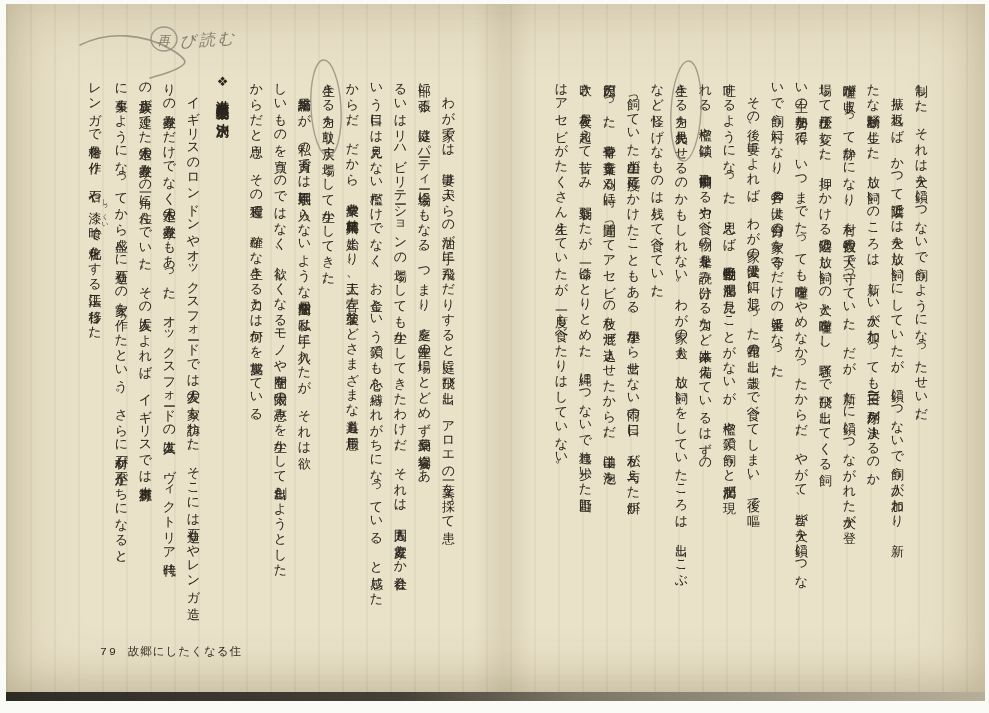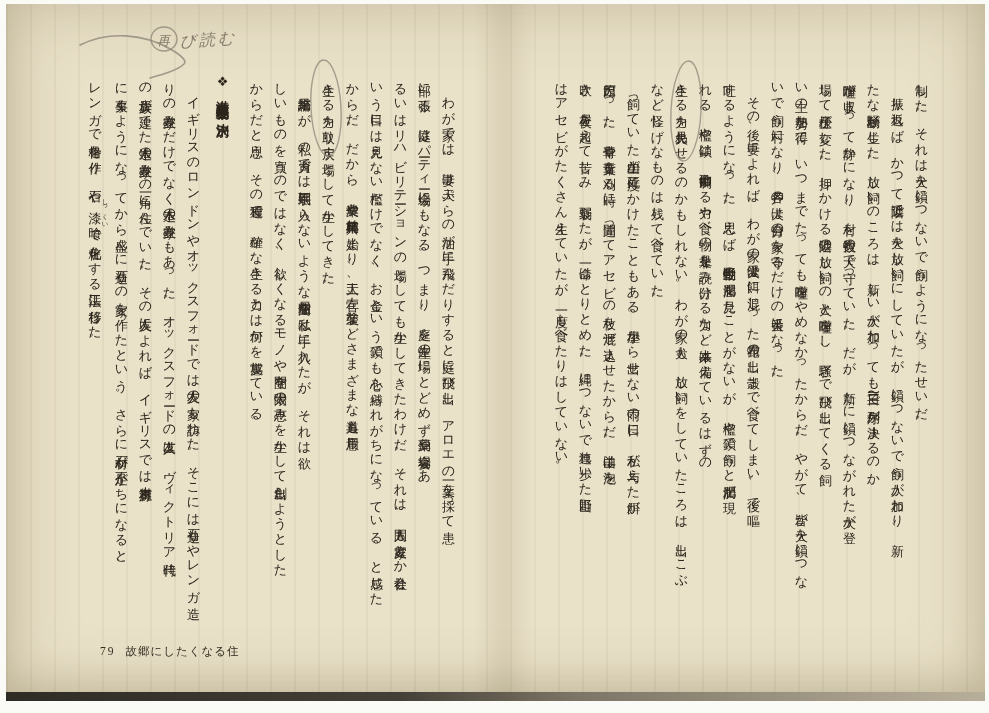--- a/index.html
+++ b/index.html
@@ -51,21 +51,21 @@
     font-family:"Liberation Sans","DejaVu Sans",sans-serif;
     font-weight:bold;font-size:13px;line-height:26px;
     margin-block-start:9px;margin-block-end:4px;
     letter-spacing:1.2px;
   }
   ruby rt{font-size:6.5px;letter-spacing:0;color:#3a332a;}
   .footer{
     position:absolute;font-size:11.5px;color:#332d22;
     letter-spacing:1px;white-space:nowrap;
   }
-  .footer-left{left:94px;top:640px;}
+  .footer-left{left:94px;top:640px;font-family:Liberation Mono, monospace;}
   .footer-left .pgnum{margin-right:10px;letter-spacing:2px;}
   .overlay{position:absolute;inset:0;pointer-events:none;}
   .pencil{stroke:#8f8778;fill:none;stroke-linecap:round;}
   .pencil-text{
     fill:#857c6c;
     font-family:"Liberation Serif","DejaVu Serif",serif;
     font-style:italic;
   }
 </style>
 </head>

